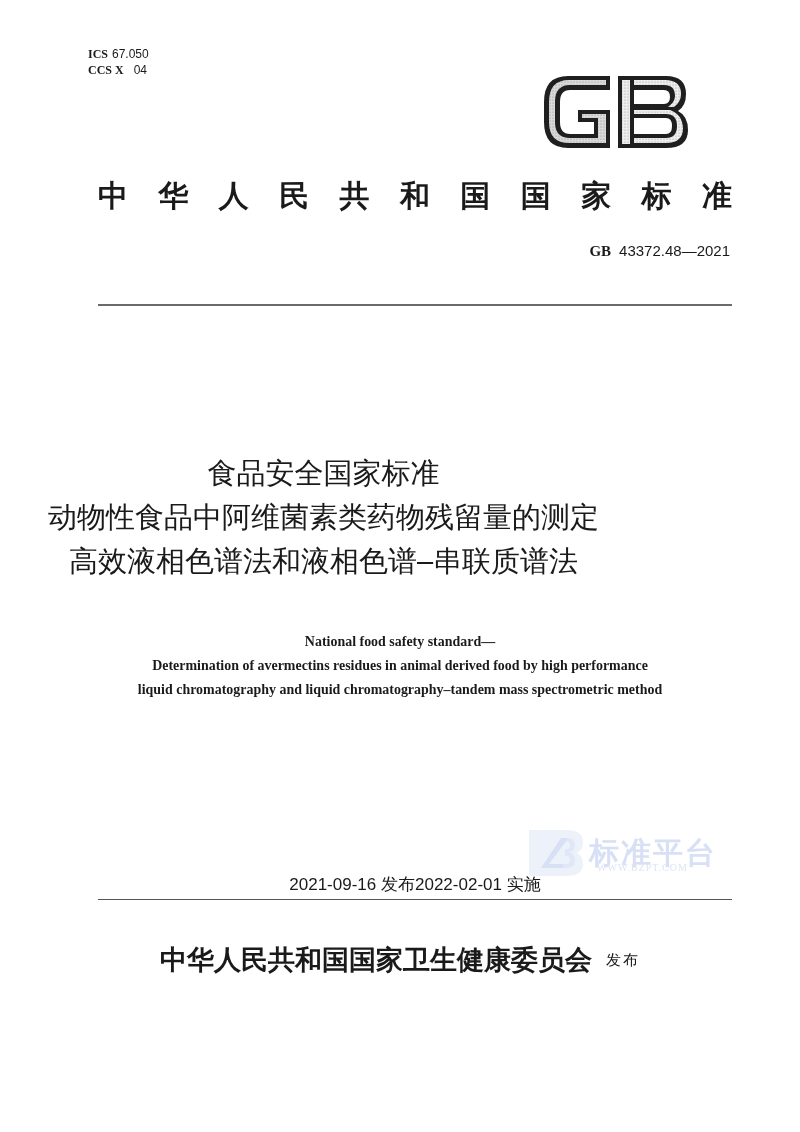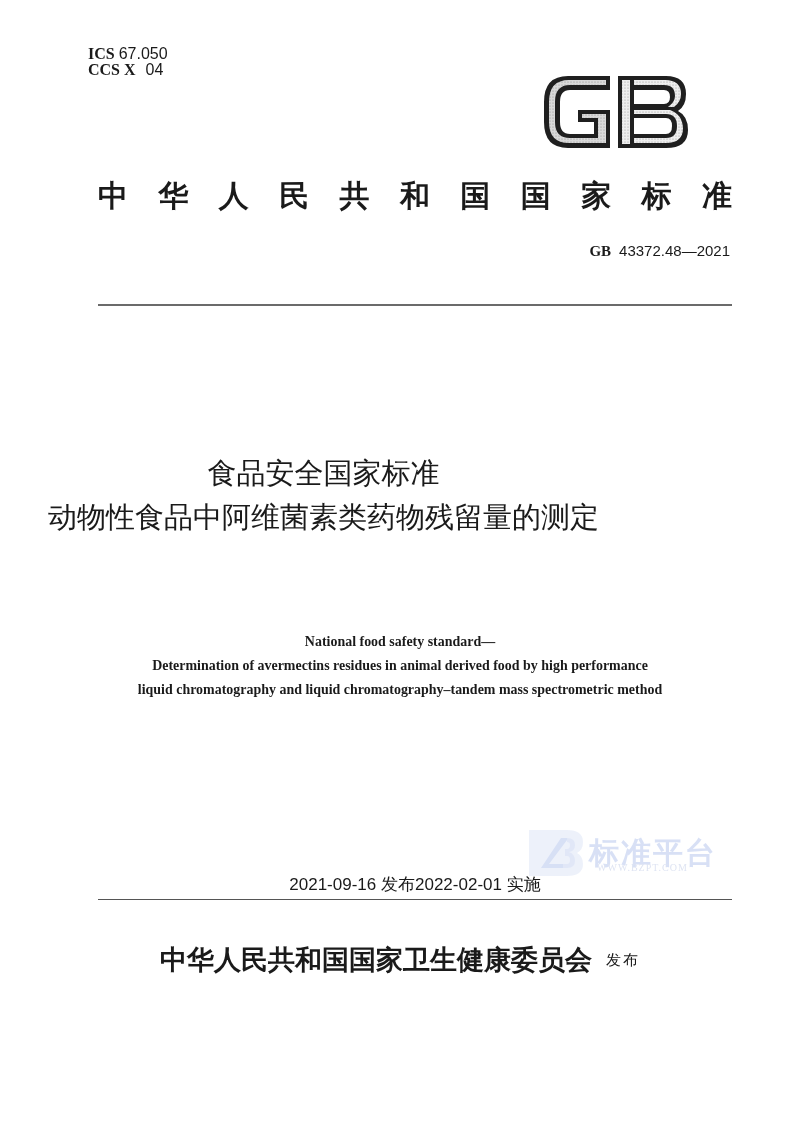--- a/index.html
+++ b/index.html
@@ -1,18 +1,18 @@
 <!DOCTYPE html>
 <html><head>
 <meta charset="utf-8">
 <style>
   html, body { margin: 0; padding: 0; background: #ffffff; }
   body { width: 800px; height: 1132px; position: relative; overflow: hidden; color: #1a1a1a; font-family: "Liberation Sans", sans-serif; }
   .abs { position: absolute; }
-  .codes { left: 88px; top: 46px; font-size: 16px; line-height: 16px; }
+  .codes { left: 88px; top: 46px; font-size: 12px; line-height: 16px; }
   .codes .k { font-family: "Liberation Serif", serif; font-weight: bold; }
   .codes .v { font-family: "Liberation Sans", sans-serif; margin-left: 4px; }
   .gb-logo { left: 540px; top: 72px; width: 150px; height: 80px; }
   .nat-title { left: 98px; top: 176px; width: 634px; font-size: 30px; font-weight: bold; letter-spacing: 0; display: flex; justify-content: space-between; }
   .std-no { right: 70px; top: 242px; font-size: 15px; }
   .std-no .gb { font-family: "Liberation Serif", serif; font-weight: bold; margin-right: 8px; }
   .rule-top { left: 98px; top: 304px; width: 634px; height: 2px; background: #6b6b6b; }
   .cn-title { left: 0; width: 647px; text-align: center; font-size: 29px; line-height: 44px; top: 451px; }
   .en-title { left: 0; width: 800px; text-align: center; font-family: "Liberation Serif", serif; font-weight: bold; font-size: 15px; line-height: 24px; top: 629px; transform: scaleX(0.93); }
   .dates { left: 98px; top: 873px; width: 634px; display: flex; justify-content: center; font-size: 17px; }
@@ -69,20 +69,21 @@
 
 <div class="abs std-no">
   <span class="gb">GB</span><span>43372.48—2021</span>
 </div>
 
 <div class="abs rule-top"></div>
 
 <div class="abs cn-title">
   <div>食品安全国家标准</div>
   <div>动物性食品中阿维菌素类药物残留量的测定</div>
+  <div>高效液相色谱法和液相色谱–串联质谱法</div>
 </div>
 
 <div class="abs en-title">
   <div>National food safety standard—</div>
   <div>Determination of avermectins residues in animal derived food by high performance</div>
   <div>liquid chromatography and liquid chromatography–tandem mass spectrometric method</div>
 </div>
 
 <div class="abs watermark">
   <svg width="58" height="50" viewBox="0 0 58 50">

